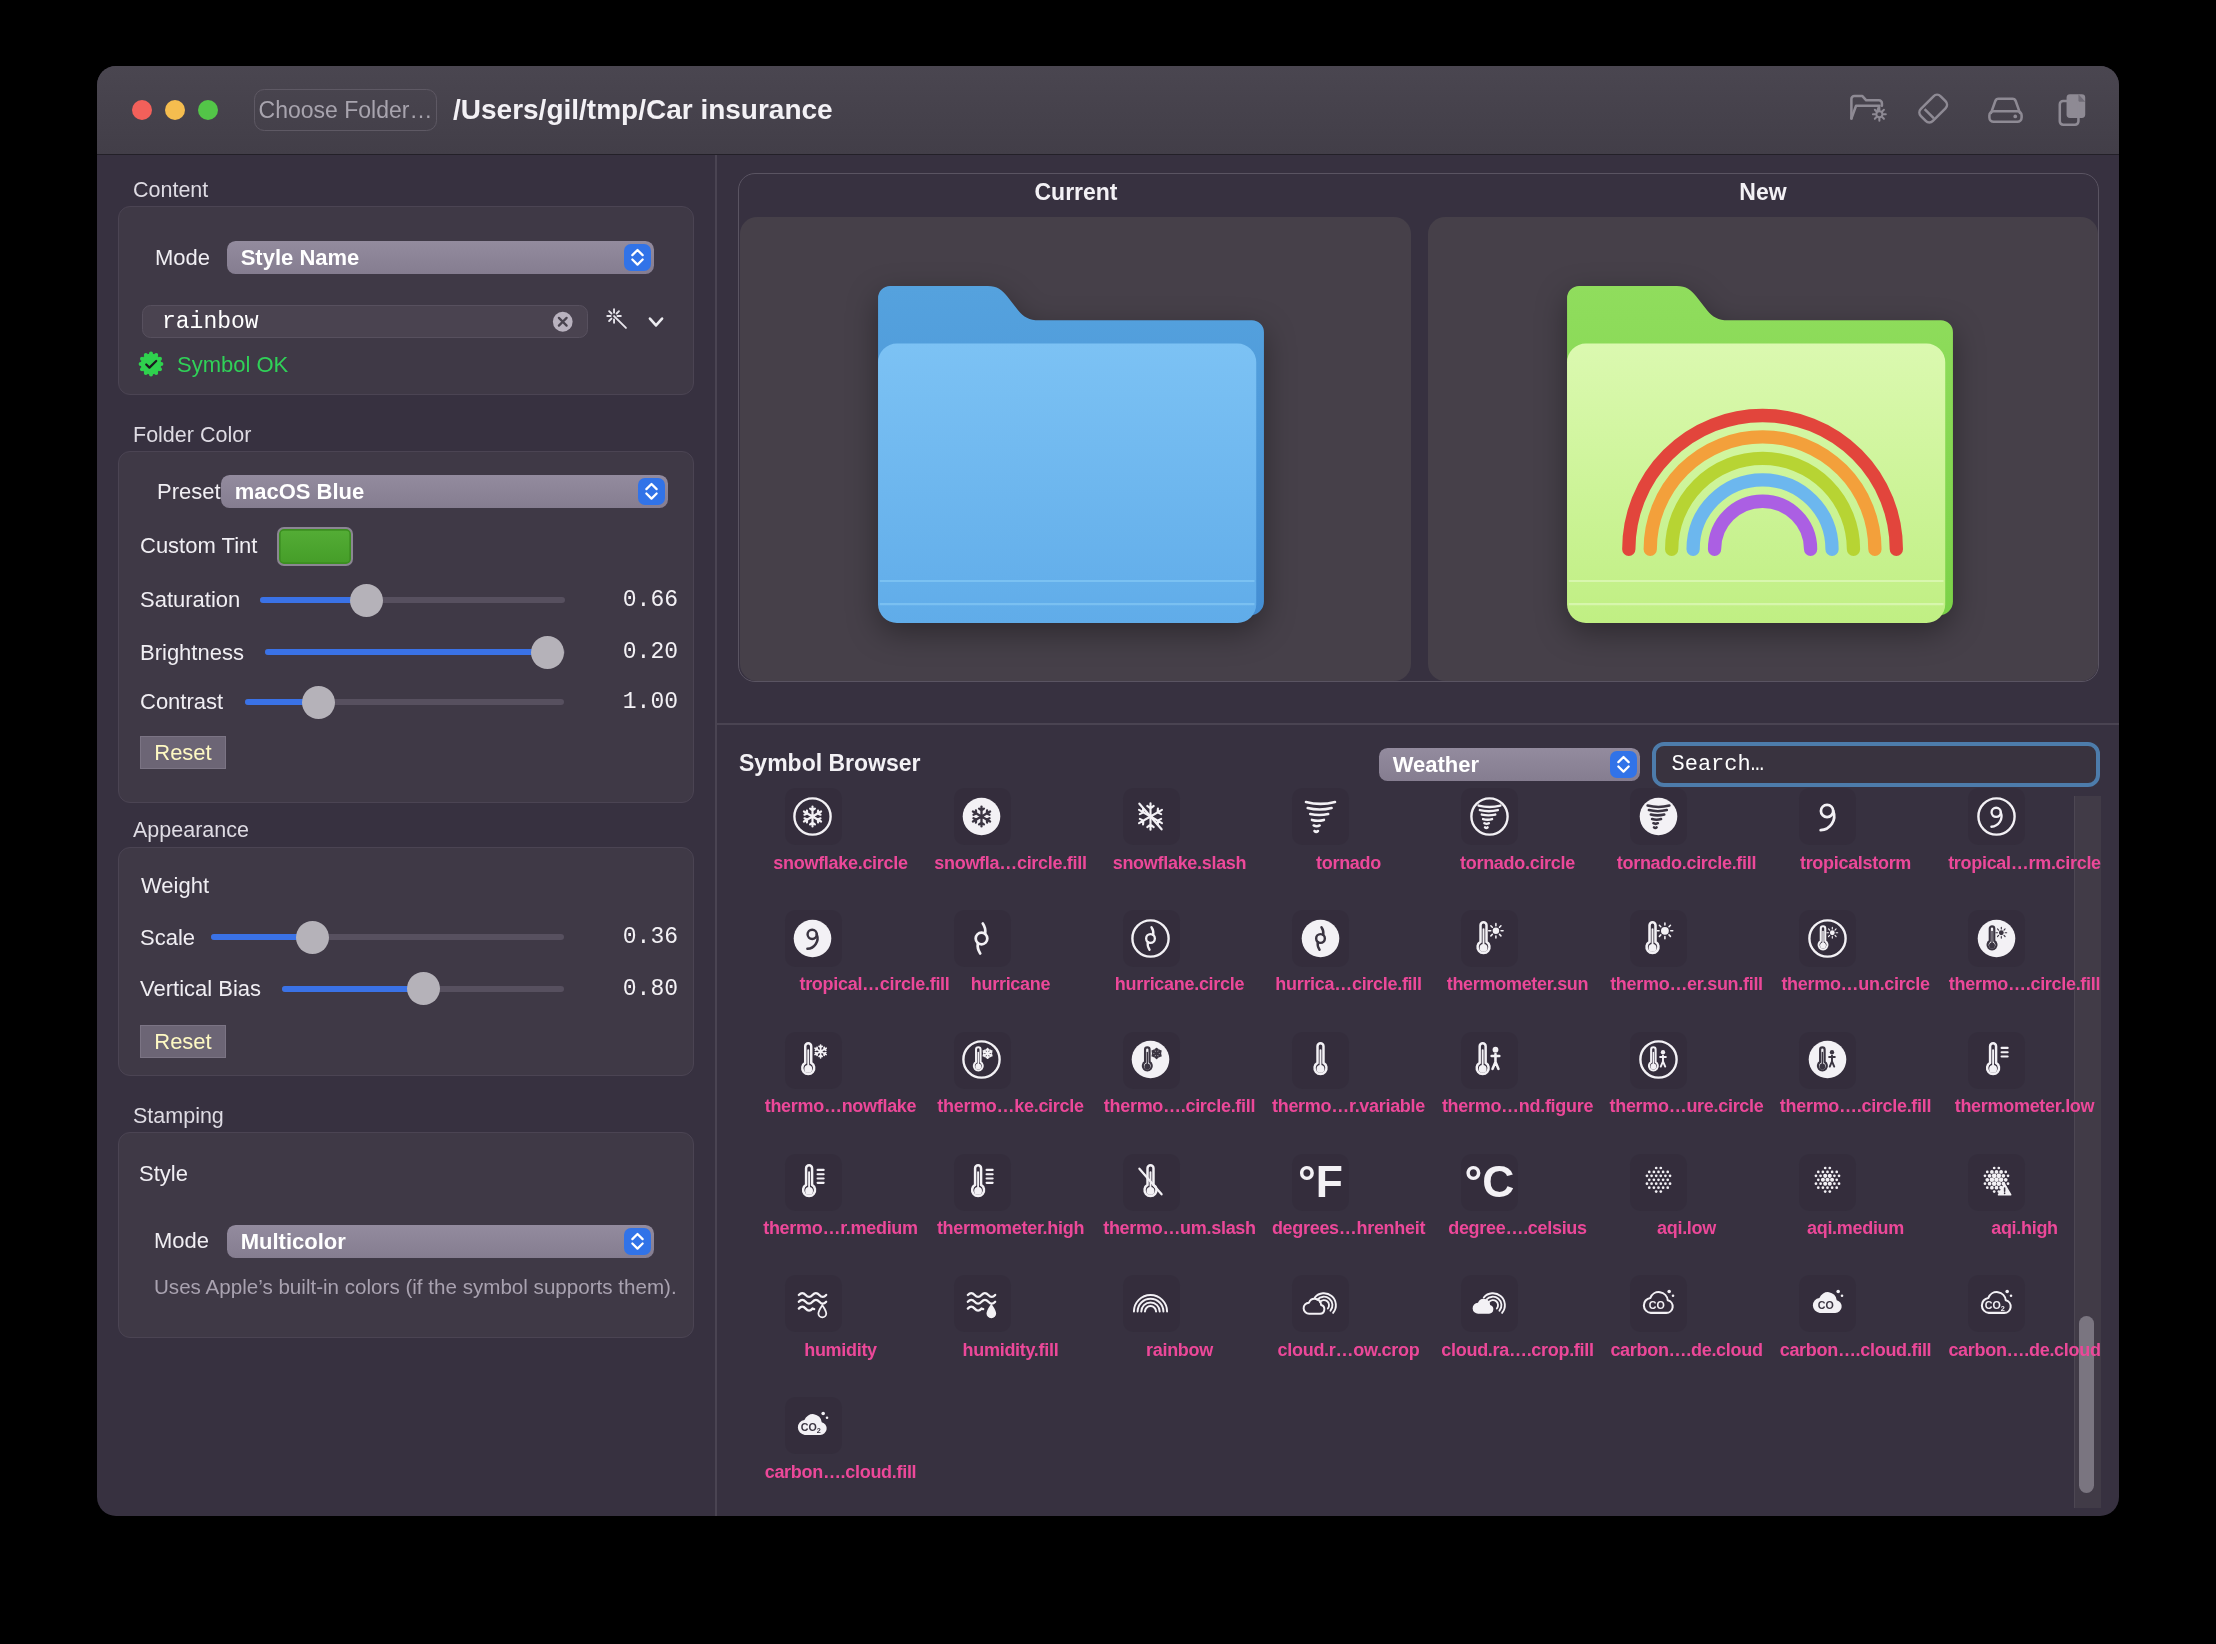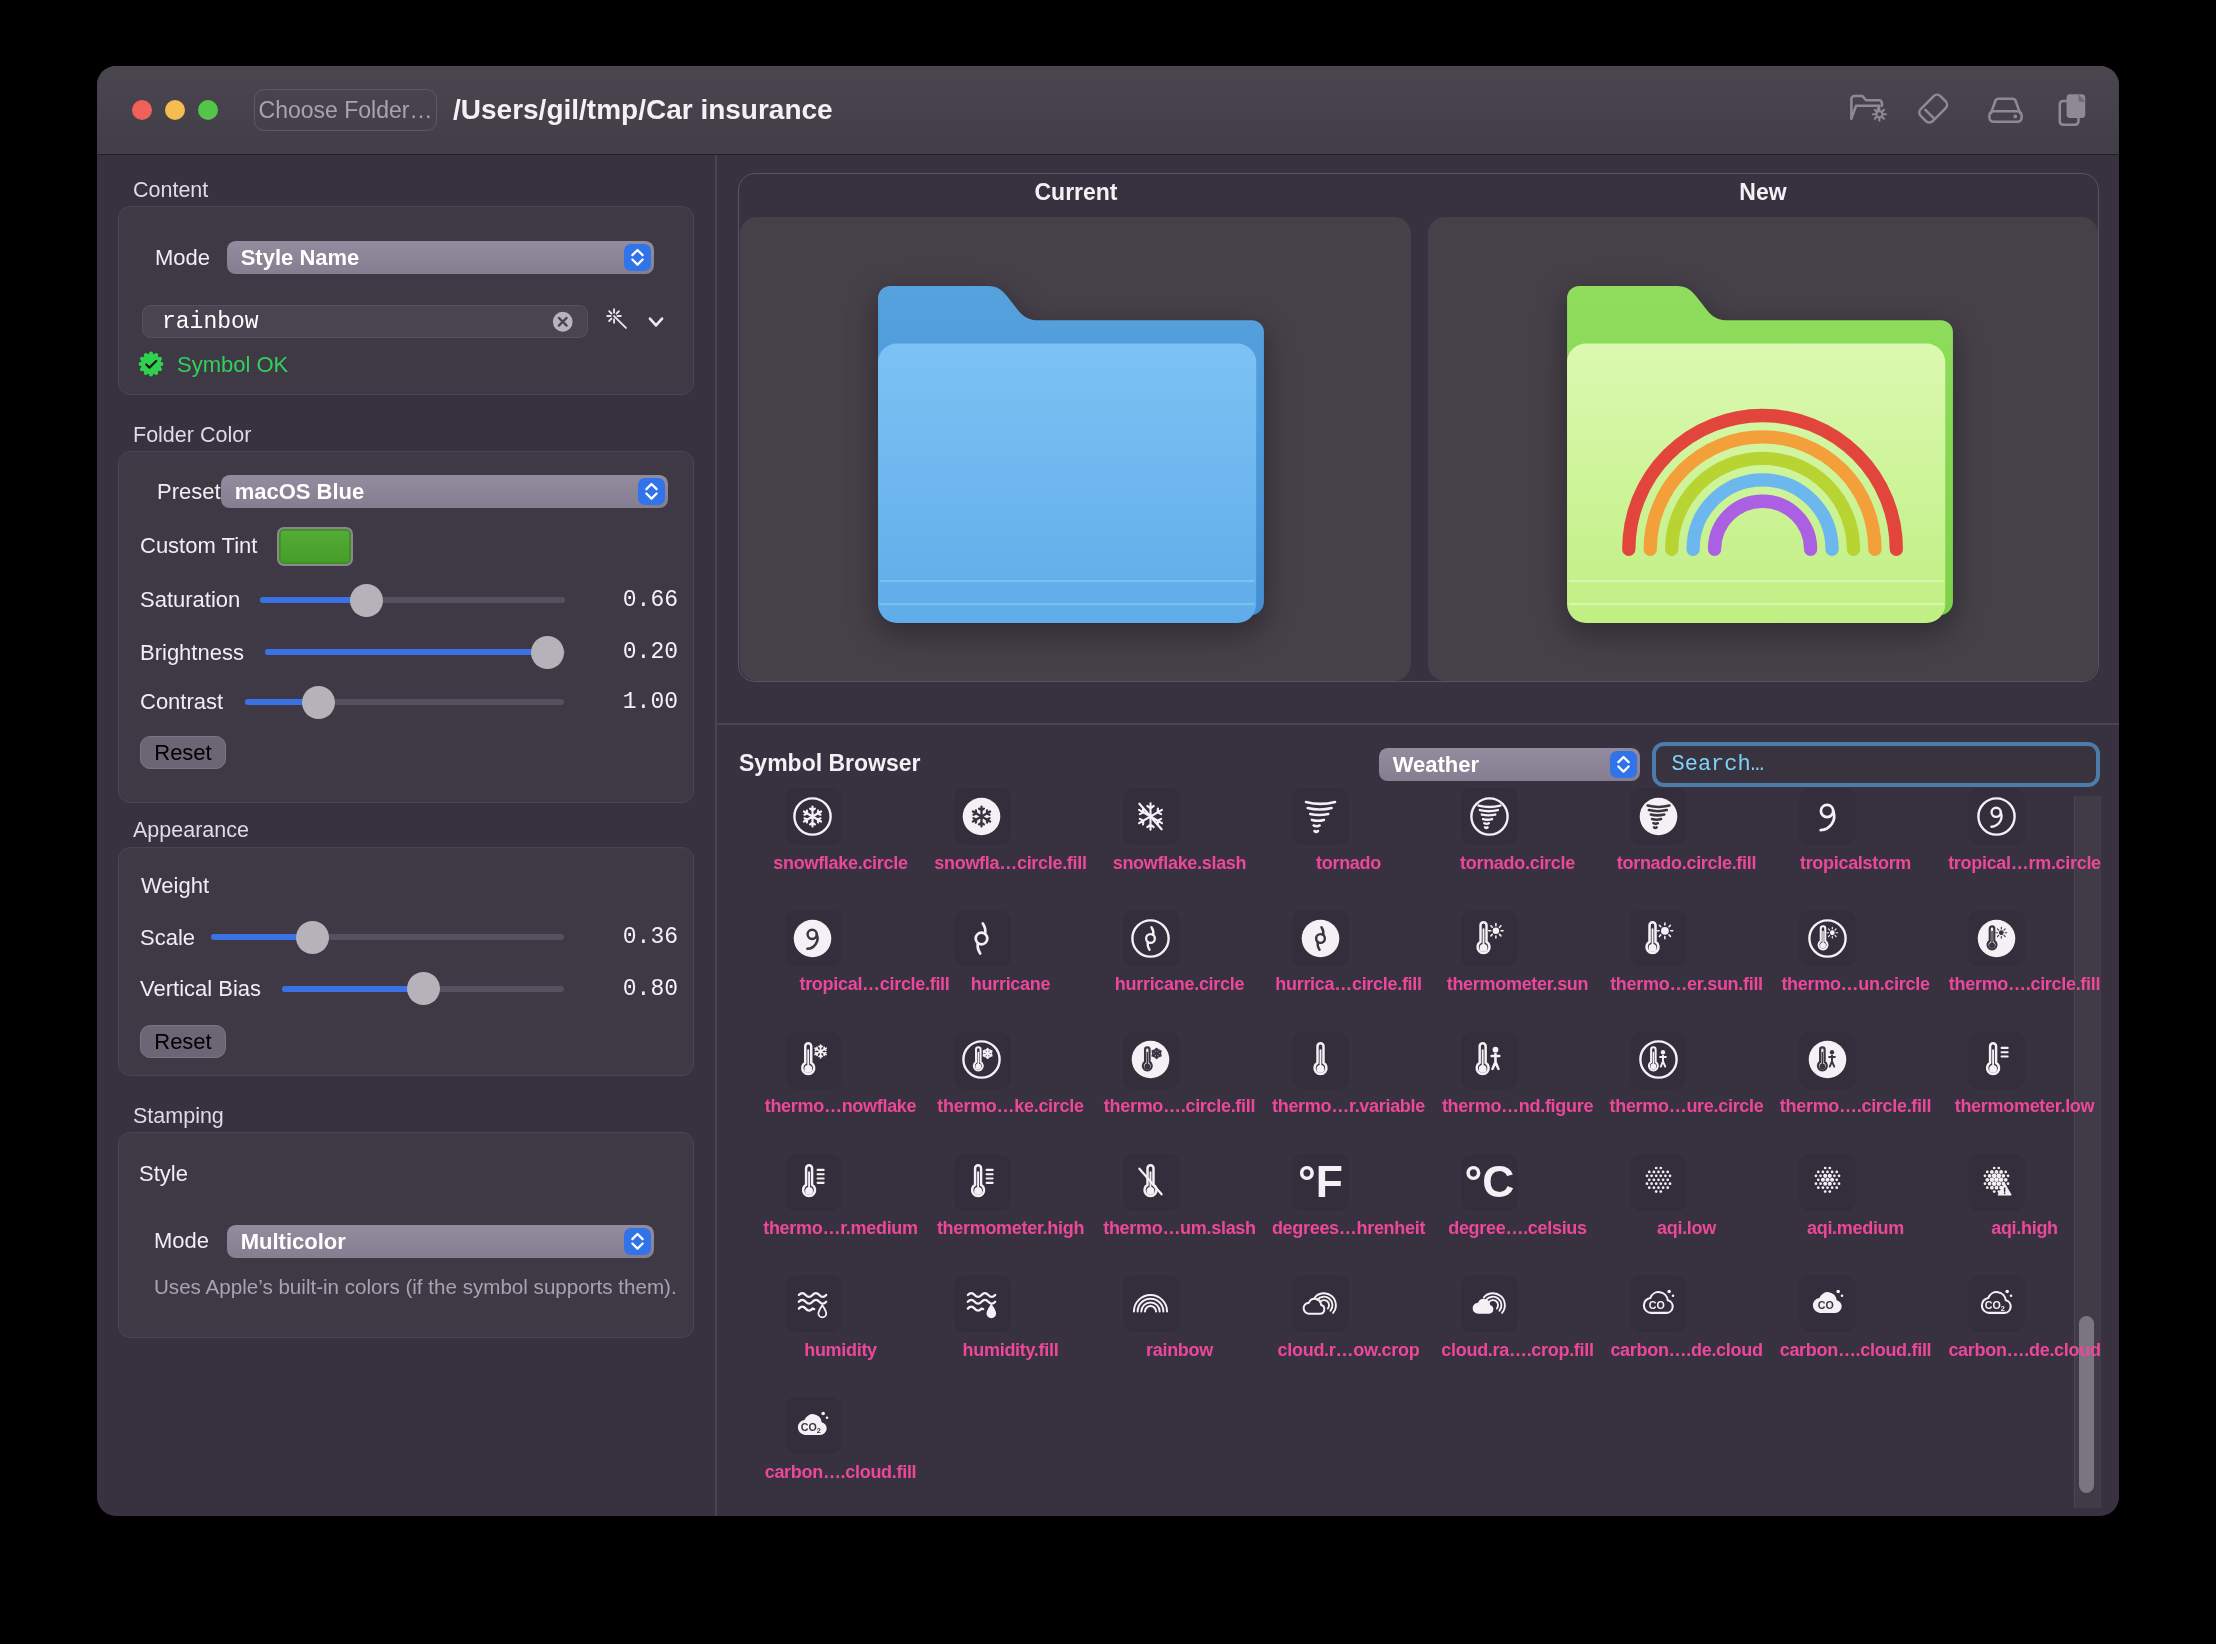--- a/index.html
+++ b/index.html
@@ -14,27 +14,27 @@
 .box { position:absolute; left:20.6px; width:576px; background:#3f3946; border:1.7px solid #4b4453; border-radius:12px; }
 .flabel { position:absolute; color:#f0eef3; font-size:22px; height:27.5px; display:flex; align-items:center; }
 .popup { position:absolute; background:linear-gradient(#938b9e,#857d90); border-radius:8.6px; display:flex; align-items:center; }
 .popup span { color:#fff; font-size:22px; font-weight:600; margin-left:13.7px; flex:1; }
 .pbadge { width:27px; height:27.5px; background:#3173e8; border-radius:6.9px; margin-right:2.6px; display:flex; align-items:center; justify-content:center; }
 .track { position:absolute; height:6px; border-radius:3.4px; background:#57505f; }
 .trackfill { position:absabsolute; }
 .trackfill { position:absolute; height:6px; border-radius:3.4px; background:#3a72e6; }
 .knob { position:absolute; width:33px; height:33px; border-radius:50%; background:#b5b2b9; }
 .sval { position:absolute; width:100px; text-align:right; color:#f3f1f5; font-size:23px; font-family:"Liberation Mono", monospace; }
-.reset { position:absolute; left:43px; width:86px; height:33px; background:#6c6575; border:0.9px solid #7b7484; border-radius:10px; color:#000000; font-size:22px; display:flex; align-items:center; justify-content:center; }
+.reset { position:absolute; left:43px; width:86px; height:33px; background:#6c6575; border:0.9px solid #7b7484; border-radius:0; color:#fef9c3; font-size:22px; display:flex; align-items:center; justify-content:center; }
 #prevbox { position:absolute; left:641px; top:107px; width:1361px; height:509px; border:1.7px solid #5a5462; border-radius:17px; }
 .ppanel { position:absolute; top:43px; height:464px; background:#464049; border-radius:17px; }
 .plabel { position:absolute; top:5.2px; width:258px; text-align:center; color:#f3f1f5; font-size:23px; font-weight:bold; }
 #sbtitle { position:absolute; left:642px; top:684px; color:#f3f1f5; font-size:23px; font-weight:bold; }
 #search { position:absolute; left:1555px; top:676px; width:448px; height:45px; border:4.3px solid #4d7cab; border-radius:12px; background:#39333f; display:flex; align-items:center; }
-#search span { color:#7dd3fc; font-size:22px; font-family:"Liberation Mono", monospace; margin-left:15.5px; }
+#search span { color:#ffffff; font-size:22px; font-family:"Liberation Mono", monospace; margin-left:15.5px; }
 .sicon { position:absolute; width:41px; height:41px; }
 .stile { position:absolute; width:57px; height:57px; border-radius:10.3px; background:rgba(10,6,16,0.07); }
 .slabel { position:absolute; width:189px; text-align:center; color:#ec4899; font-size:18px; font-weight:bold; letter-spacing:-0.3px; white-space:nowrap;margin-left:28px; }
 #scrollstrip { position:absolute; left:1977px; top:730px; width:27px; height:712px; background:#413b47; border-left:0.9px solid #4d4753; }
 #thumb { position:absolute; left:1982px; top:1250px; width:14.6px; height:177px; border-radius:7.7px; background:#7a7580; }
 .seg { position:absolute; left:108px; top:1088px; width:461px; height:40px; background:#49434f; border:0.9px solid #585260; border-radius:8.6px; }
 .seg .sel { position:absolute; left:2.6px; top:2.6px; width:151px; height:33px; background:#766f7e; border-radius:6.9px; }
 .seg span { position:absolute; top:0; height:39px; display:flex; align-items:center; justify-content:center; color:#fff; font-size:22px; }
 .segdiv { position:absolute; left:308px; top:7.7px; width:0.9px; height:23px; background:#6a636f; }
 #footnote { position:absolute; left:57px; top:1209px; color:#a9a2b0; font-size:20.6px; }

